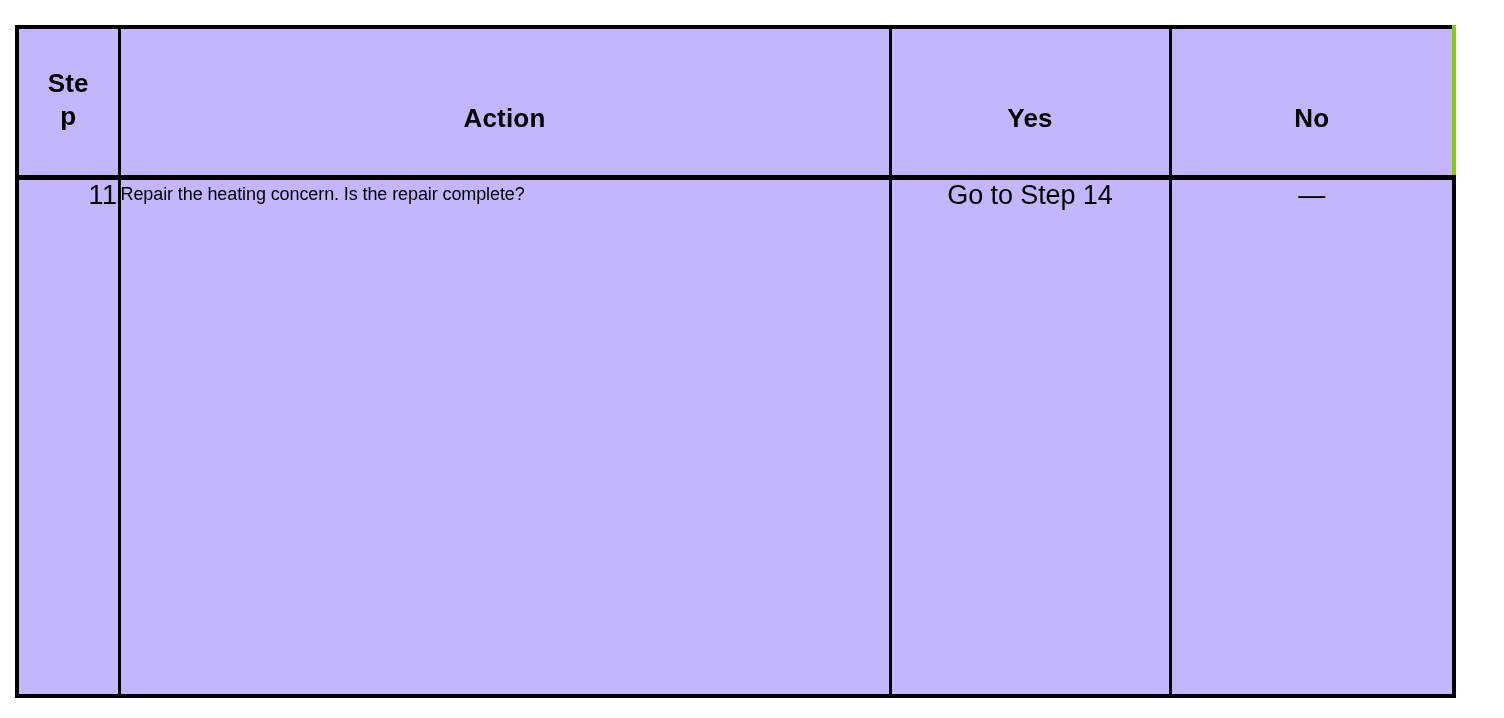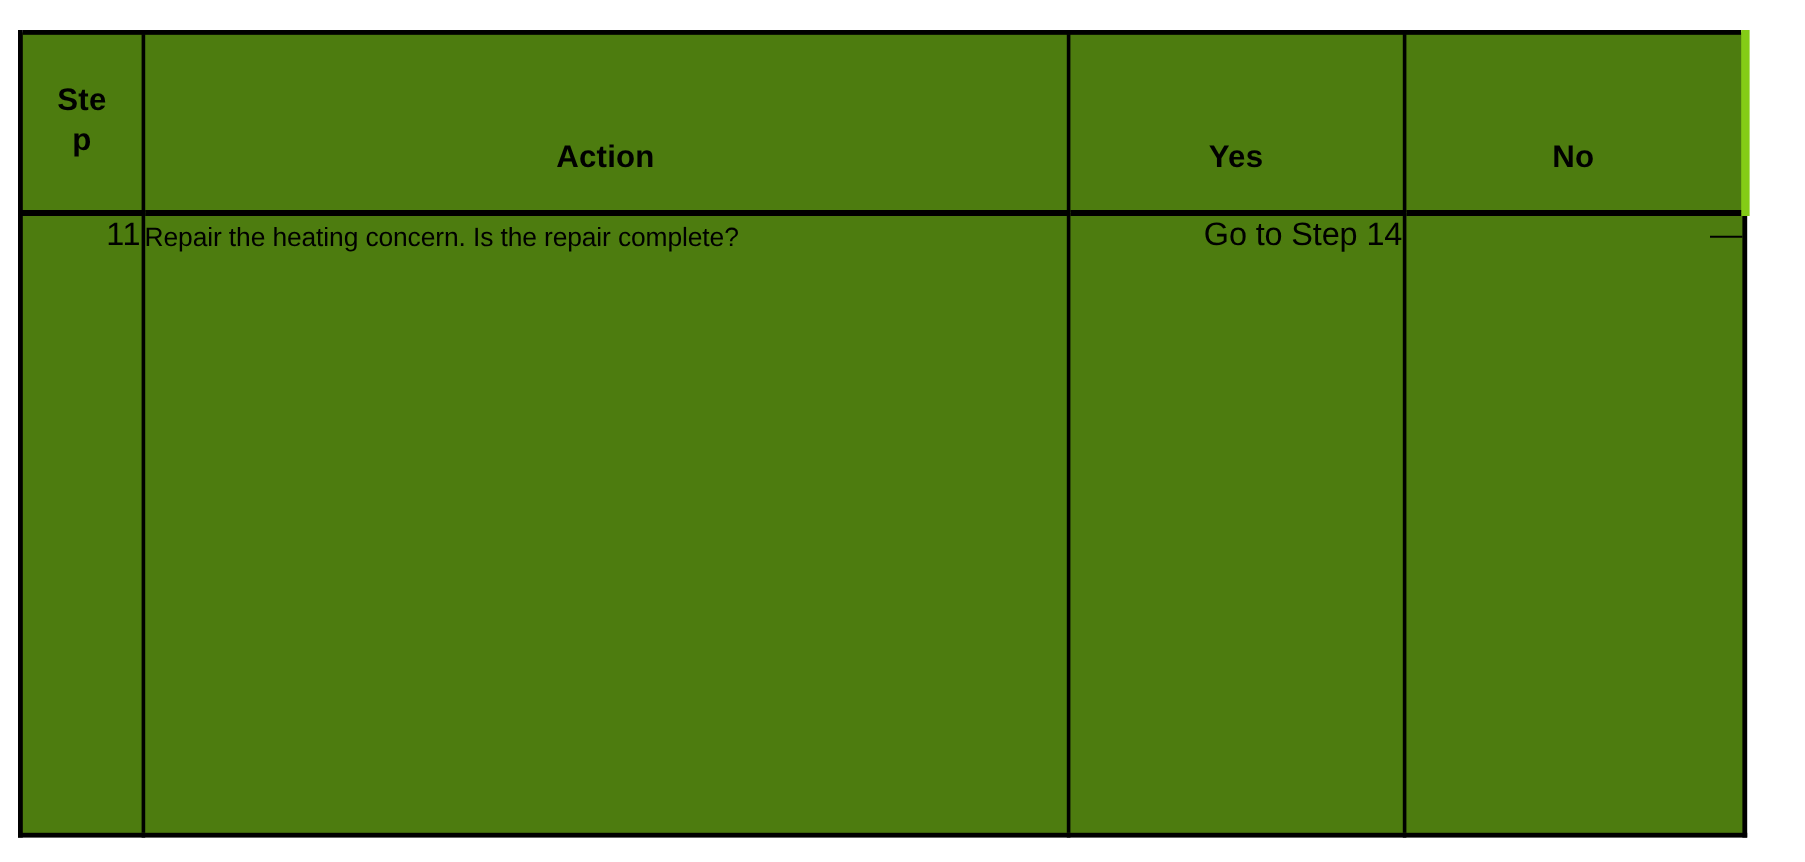--- a/index.html
+++ b/index.html
@@ -29,46 +29,46 @@
     height: 673px;
     border: 4px solid #000;
   }
 
   table.dtable td,
   table.dtable th {
     border: 3px solid #000;
     padding: 0;
     vertical-align: top;
     font-weight: normal;
-    background: #4d7c0f;
+    background: #c4b5fd;
   }
 
   
   col.c-step   { width: 102px; }
   col.c-action { width: 771px; }
   col.c-yes    { width: 280px; }
   col.c-no     { width: 284px; }
 
   
   tr.header-row > th {
     height: 150px;
     border-bottom: 5px solid #000;
     vertical-align: bottom;
     text-align: center;
   }
   tr.header-row > th.th-step { border-left: 4px solid #000; }
-  tr.header-row > th.th-no   { border-right: 7px solid #84cc16; }
+  tr.header-row > th.th-no   { border-right: 4px solid #84cc16; }
 
   .hd-text {
     font-weight: bold;
     font-size: 26px;
     line-height: 1.28;
     letter-spacing: 0.2px;
     display: block;
-    padding-bottom: 27px;
+    padding-bottom: 39px;
     font-stretch: condensed;
   }
   .hd-step {
     
     width: 44px;
     margin: 0 auto;
     word-break: break-all;
     text-align: center;
     padding-bottom: 41px;
   }
@@ -78,27 +78,27 @@
     text-align: right;
     vertical-align: middle;
     font-size: 27px;
     border-left: 4px solid #000;
     letter-spacing: 0.5px;
   }
   td.cell-action {
     text-align: left;
     vertical-align: top;
     padding: 16px 10px 6px 18px;
-    font-size: 22px;
+    font-size: 18px;
     line-height: 1.62;
     letter-spacing: -0.1px;
   }
   td.cell-yes,
   td.cell-no {
-    text-align: right;
+    text-align: center;
     vertical-align: bottom;
     font-size: 27px;
     letter-spacing: -0.1px;
   }
   td.cell-no { border-right: 4px solid #000; }
 
   .cellpad-bottom { display: block; padding-bottom: 22px; }
 
   tr.r11 > td { height: 117px; }
   tr.r12 > td { height: 165px; }

